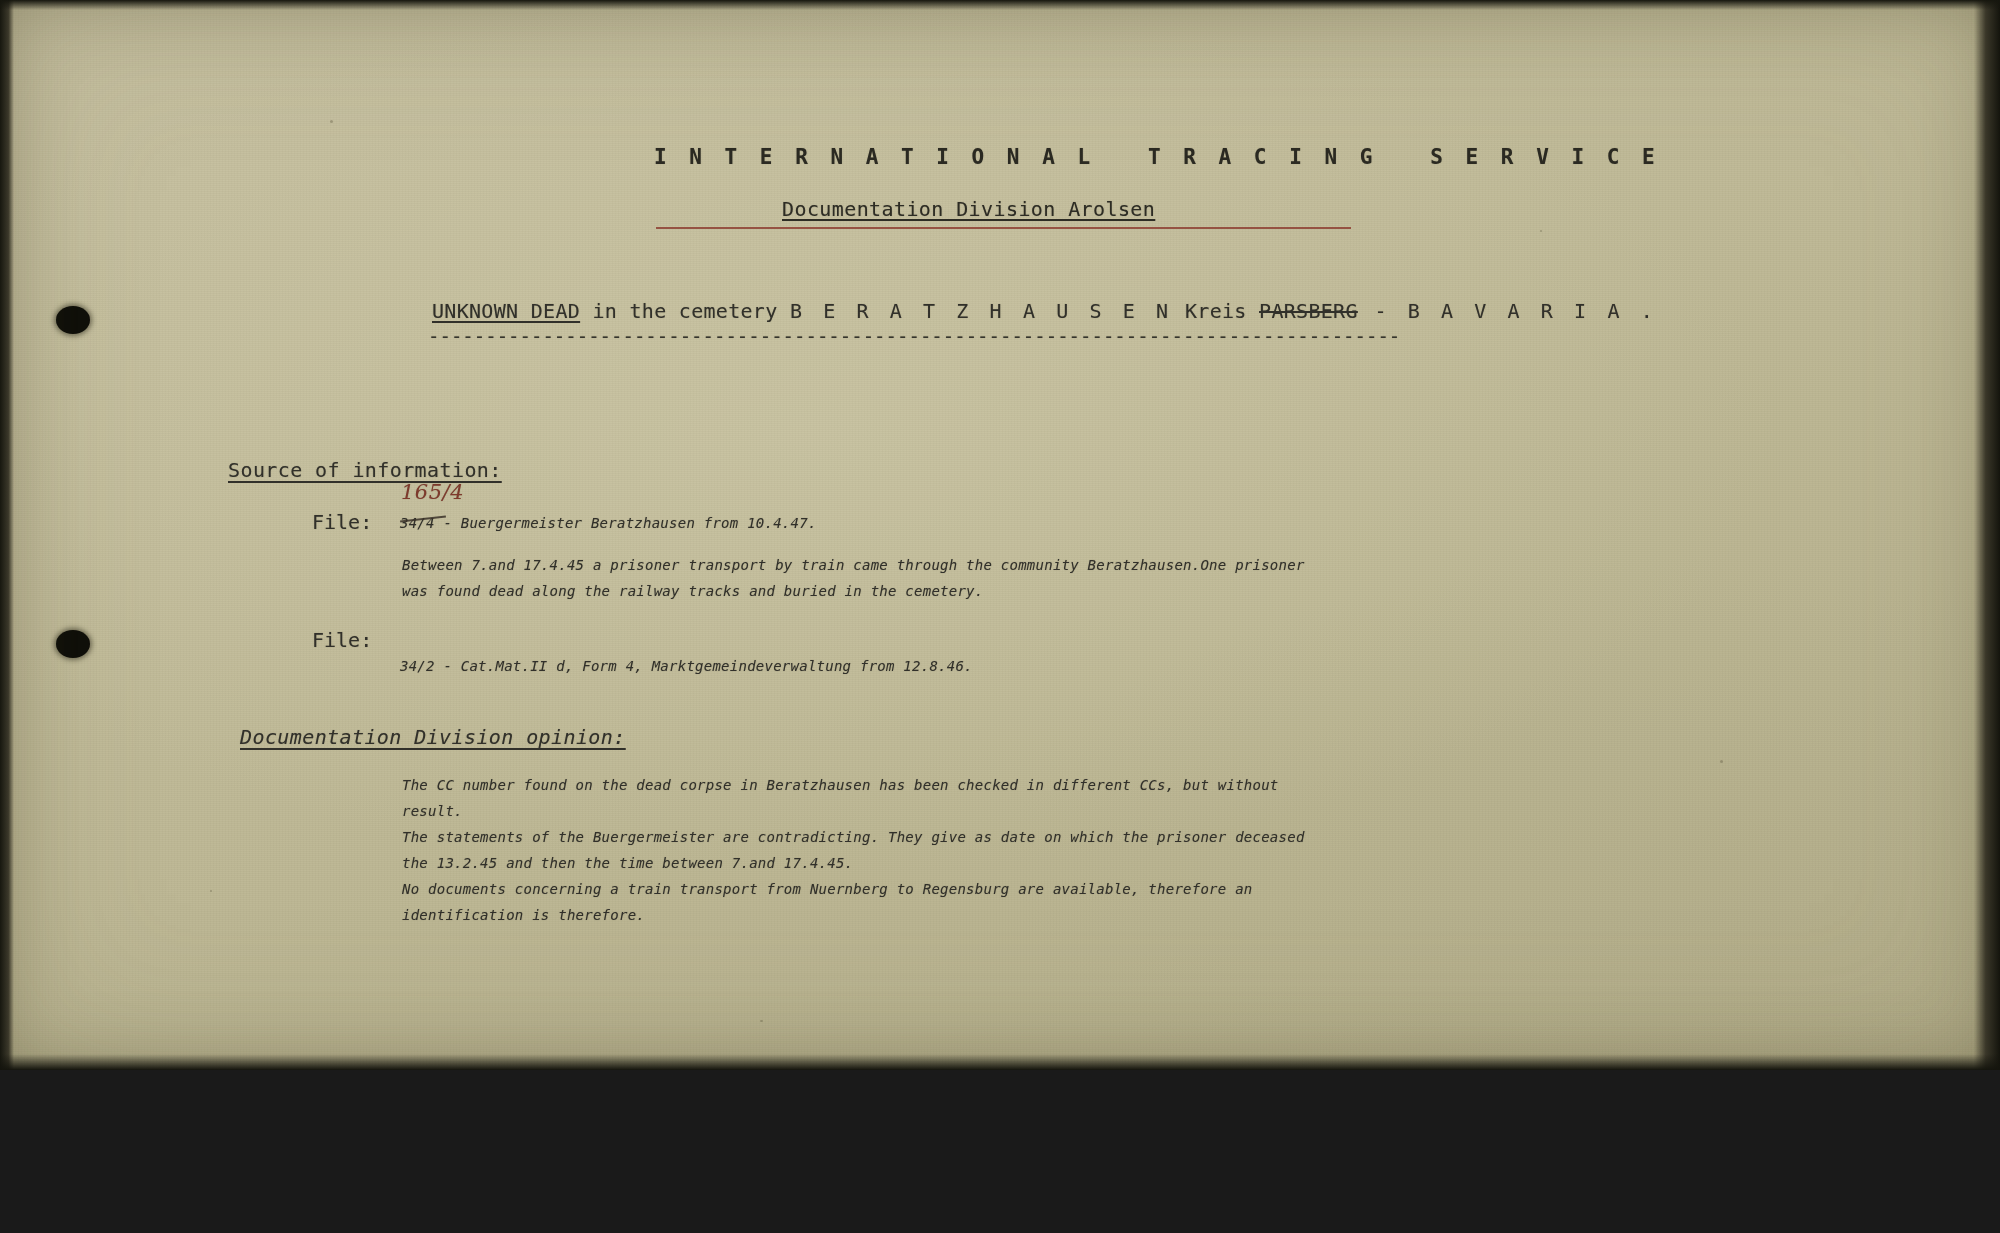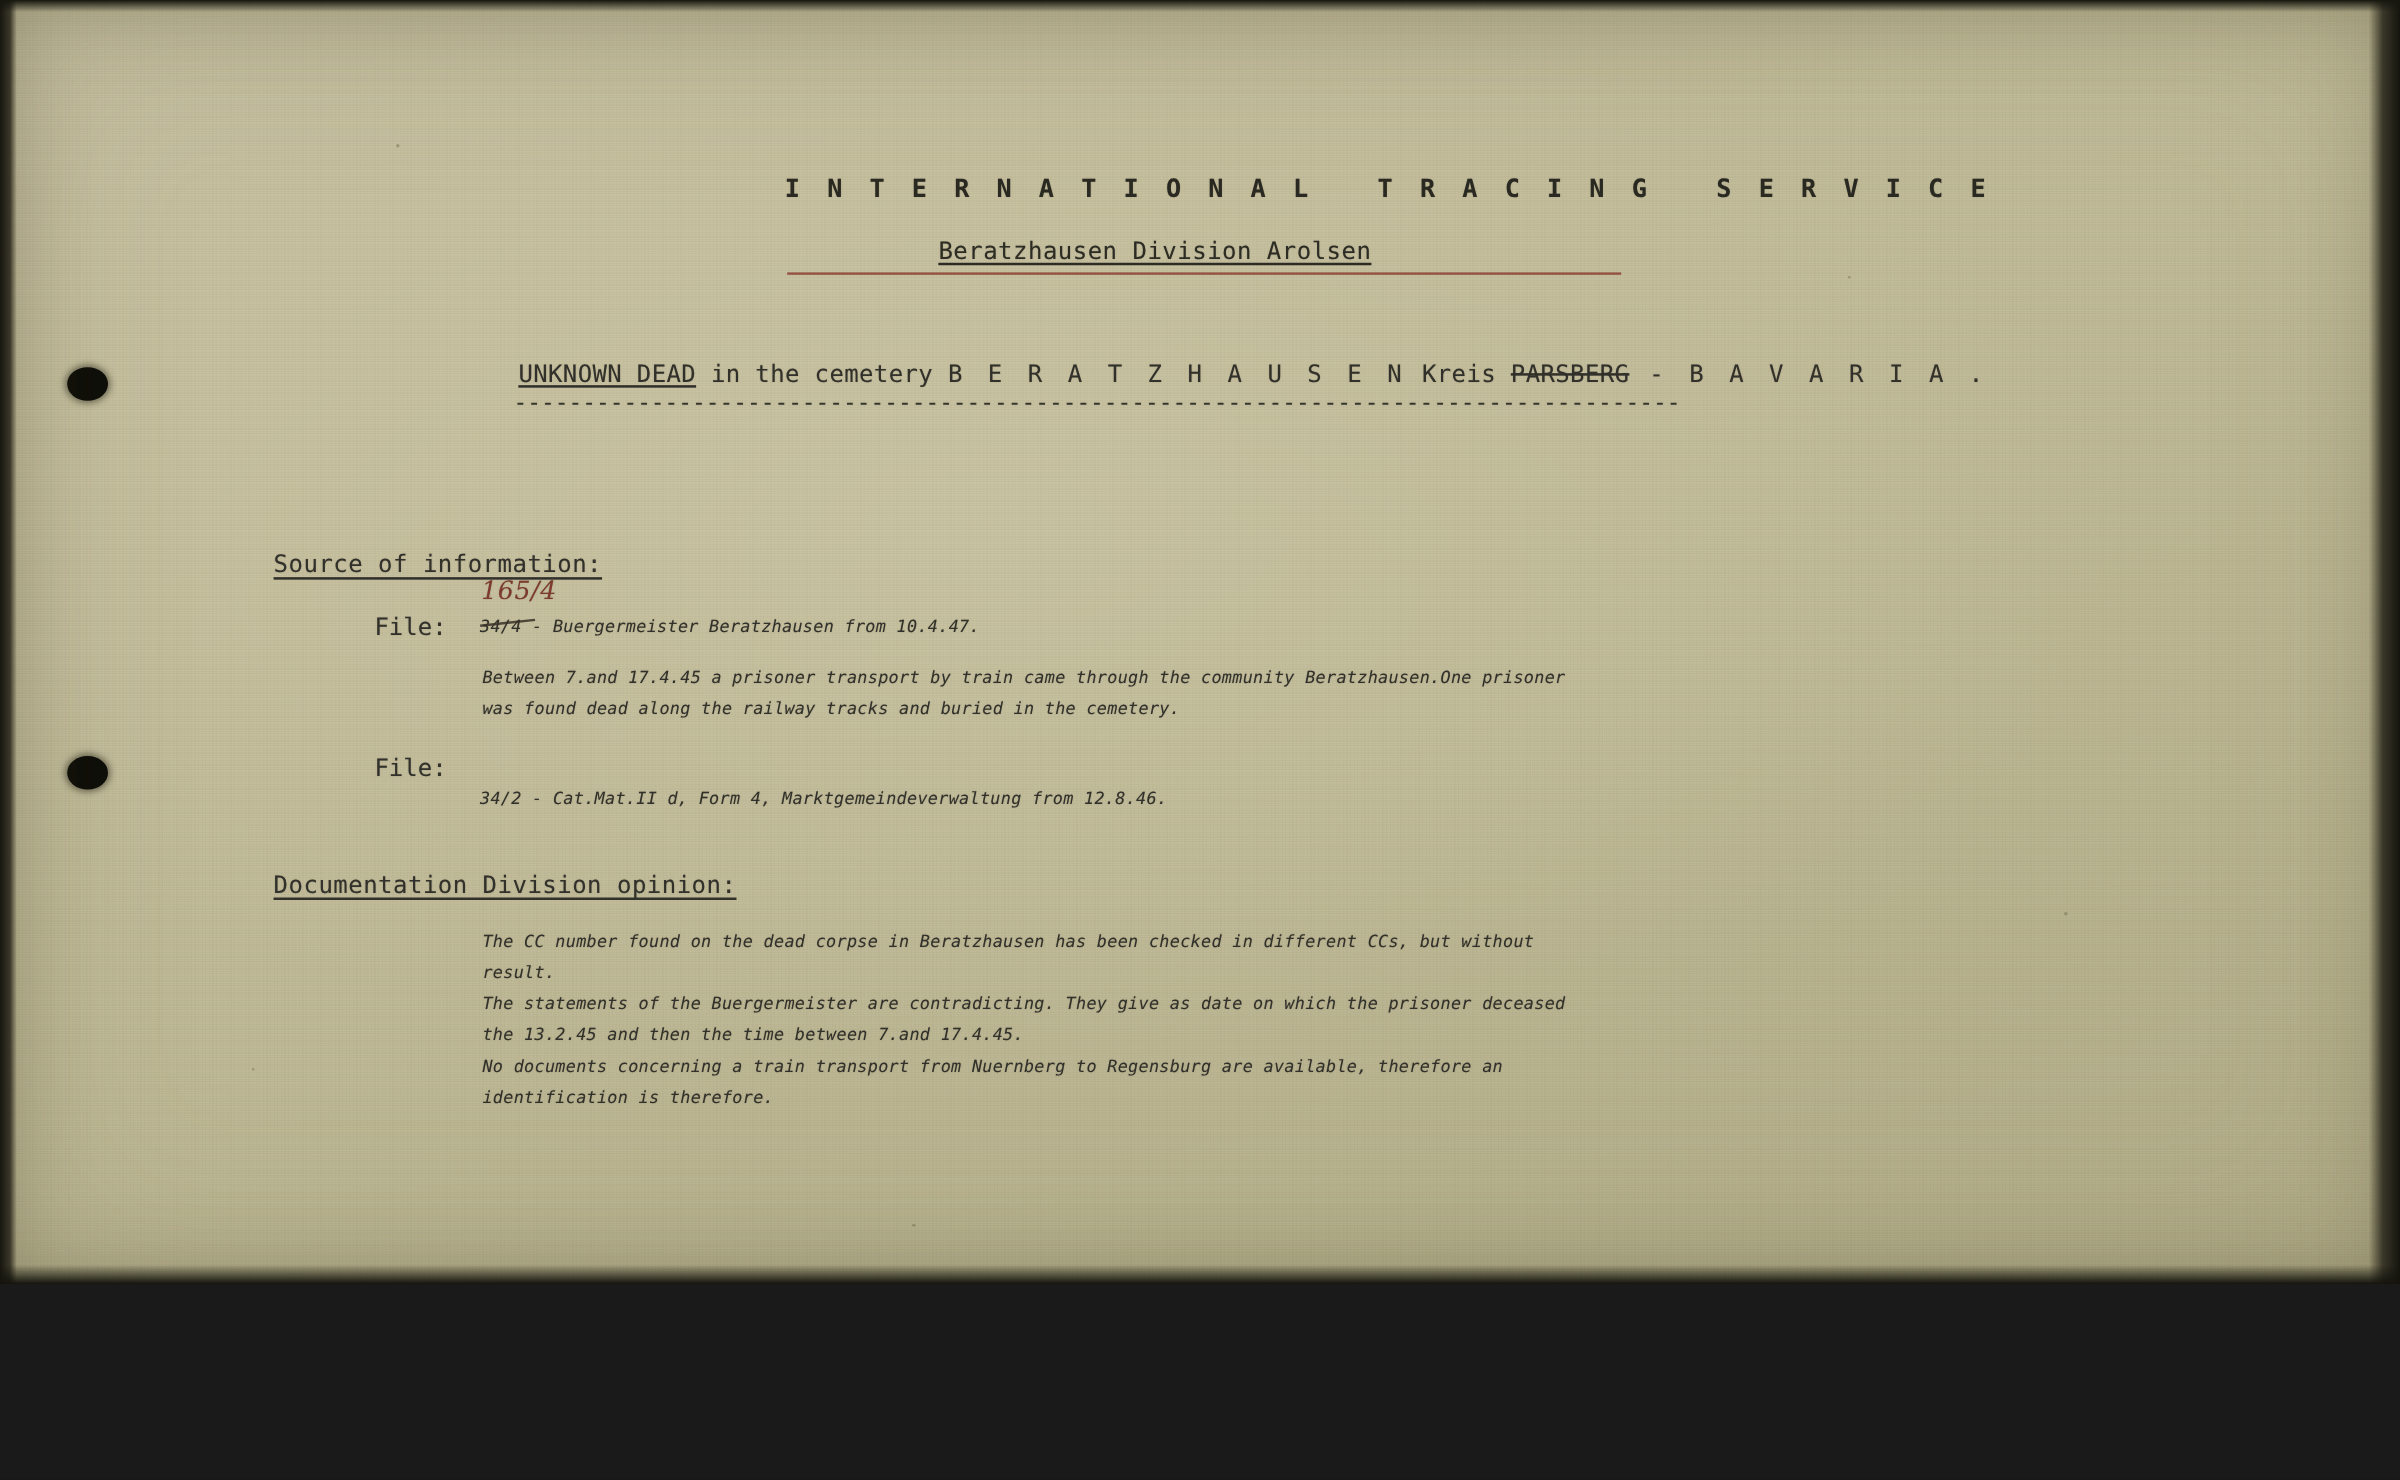--- a/index.html
+++ b/index.html
@@ -131,21 +131,21 @@
     letter-spacing: 0px;
     color: #35342c;
   }
   .sec-head {
     font-size: 20px;
     text-decoration: underline;
     text-underline-offset: 4px;
     letter-spacing: 0.4px;
   }
   #src-head { left: 228px; top: 458px; text-align: center; }
-  #opinion-head { left: 228px; top: 725px; }
+  #opinion-head { left: 240px; top: 725px; font-style: italic; }
   .lbl-file { font-size: 20px; left: 312px; }
   #file1-lbl { top: 510px; }
   #file2-lbl { top: 628px; }
   .body-line { font-size: 14px; letter-spacing: 0.25px; line-height: 26px; font-style: italic; }
   #file1-ref { left: 400px; top: 510px; }
   #file1-strike {
     position: absolute;
     left: 400px; top: 518px;
     width: 46px; height: 2px;
     background: #3a3128;
@@ -183,21 +183,21 @@
   <div class="speck" style="left:1540px;top:230px;width:2px;height:2px;"></div>
   <div class="speck" style="left:760px;top:1020px;width:3px;height:2px;"></div>
   <div class="speck" style="left:210px;top:890px;width:2px;height:2px;"></div>
   <div class="speck" style="left:1720px;top:760px;width:3px;height:3px;"></div>
   <div class="speck" style="left:1090px;top:1140px;width:2px;height:2px;"></div>
   <div class="speck" style="left:480px;top:1080px;width:2px;height:2px;"></div>
 
   <div id="typed">
 
     <div class="t hdr-title">I N T E R N A T I O N A L   T R A C I N G   S E R V I C E</div>
-    <div class="t hdr-sub u">Beratzhausen Division Arolsen</div>
+    <div class="t hdr-sub u">Documentation Division Arolsen</div>
     <div class="rule-red"></div>
 
     <div class="t subject"><span class="u">UNKNOWN DEAD</span><span> in the cemetery </span><span class="sp">B E R A T Z H A U S E N</span><span> Kreis </span><span class="strike">PARSBERG</span><span class="sp"> - B A V A R I A .</span></div>
     <div class="t dashline">-------------------------------------------------------------------------------------</div>
 
     <div class="t sec-head" id="src-head">Source of information:</div>
 
     <div class="t lbl-file" id="file1-lbl">File:</div>
     <div class="t body-line" id="file1-ref"><span>34/4</span><span> - Buergermeister Beratzhausen from 10.4.47.</span></div>
     <div id="file1-strike"></div>

